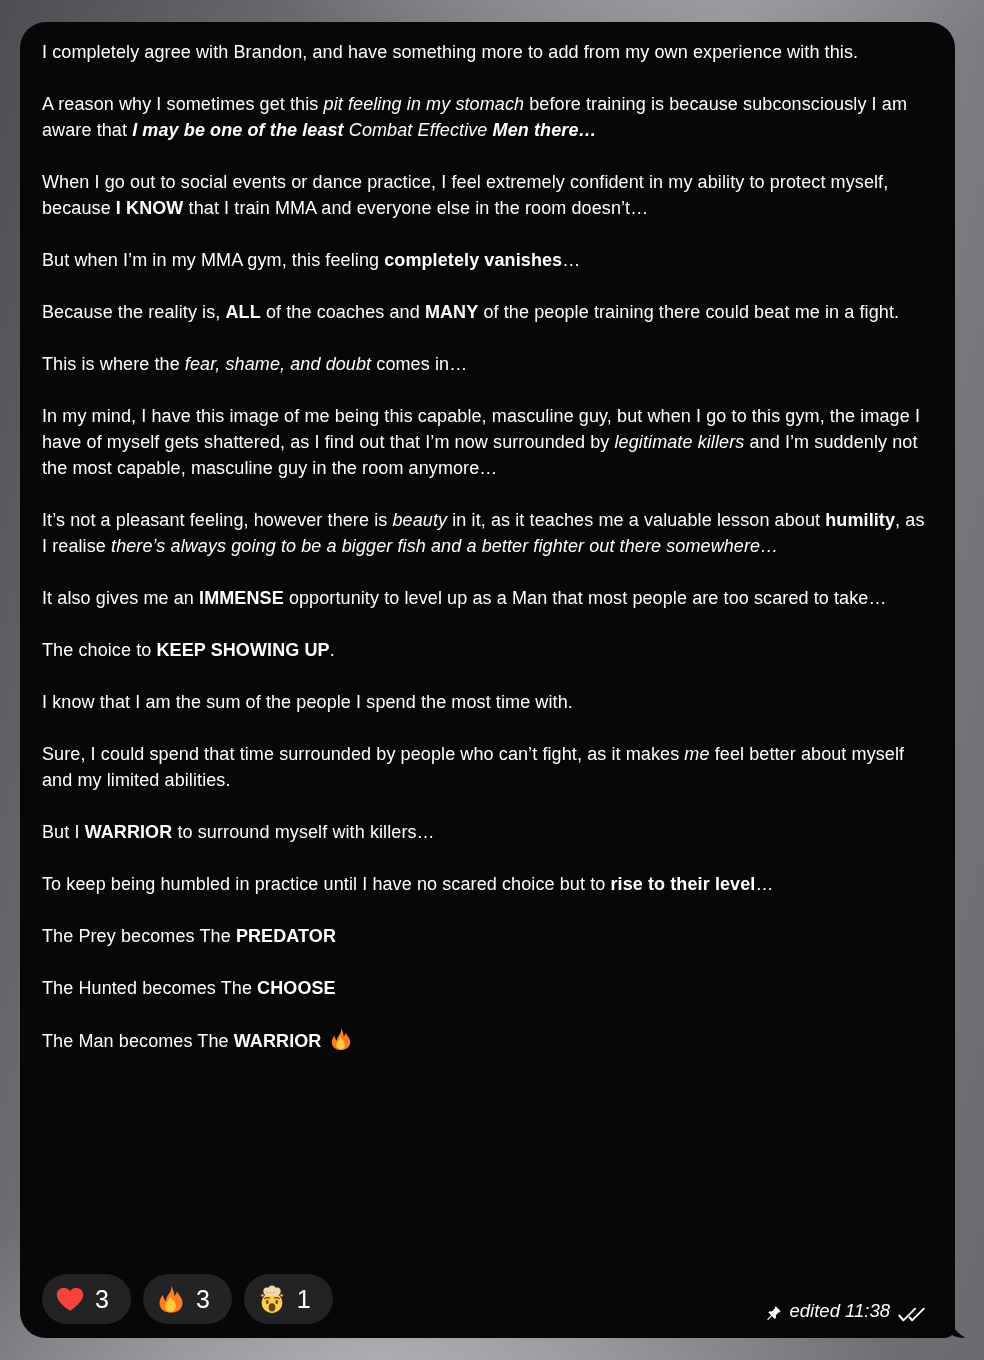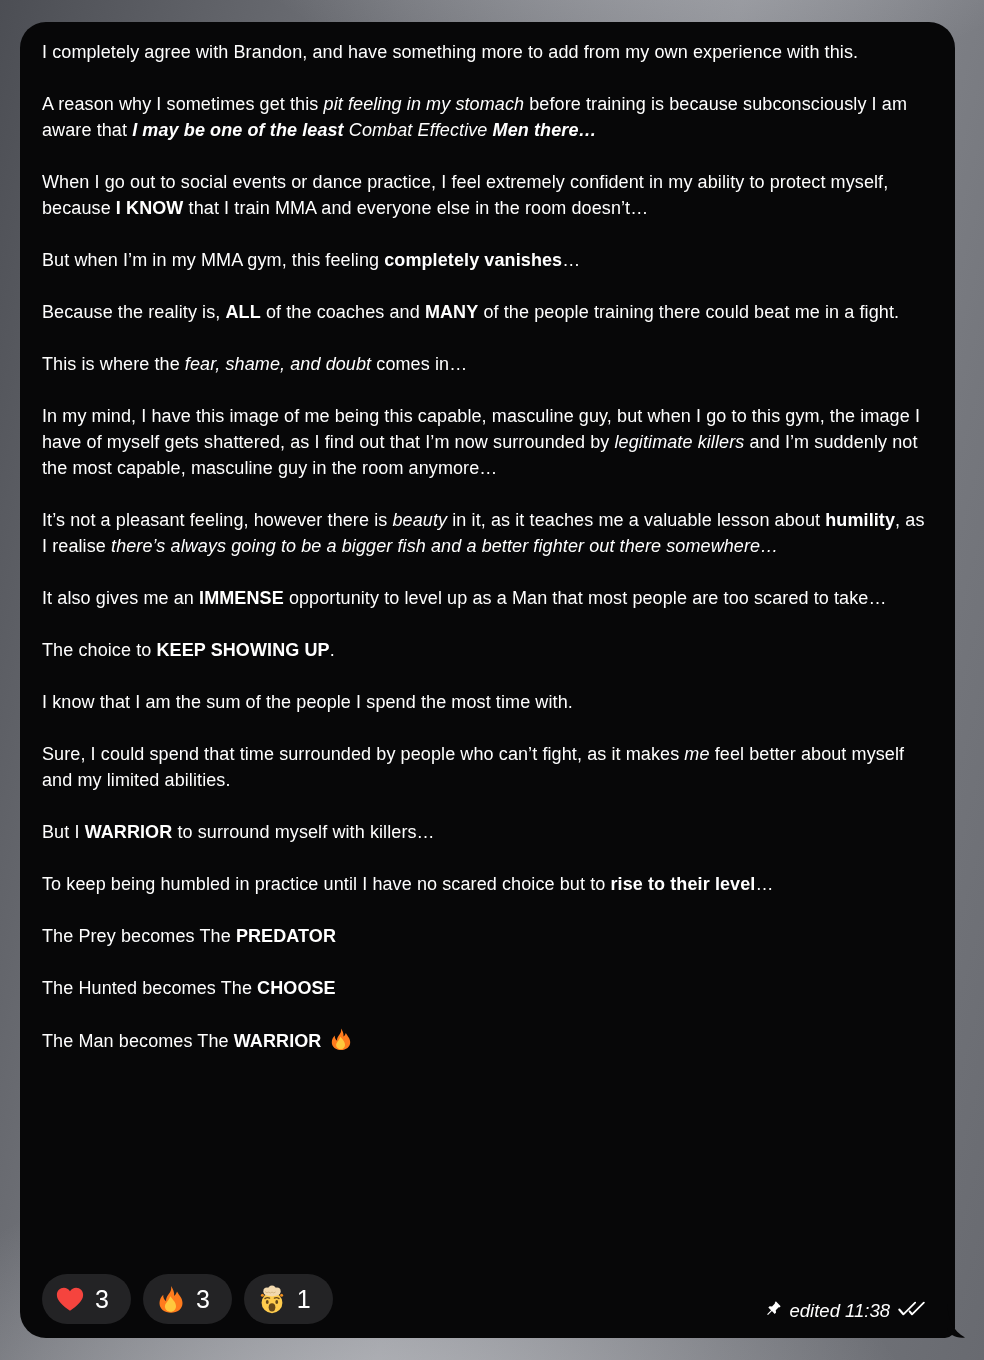--- a/index.html
+++ b/index.html
@@ -34,21 +34,21 @@
   }
   .reaction{
     display:inline-flex;align-items:center;gap:10px;
     height:50px;padding:0 22px 0 13px;border-radius:25px;
     background:var(--pill,#232325);border:none;cursor:pointer;
   }
   .reaction svg{width:30px;height:30px;}
   .reaction .count{font-size:25px;color:var(--text,#fff);}
   .meta{
     position:absolute;right:30px;bottom:16px;
-    display:flex;align-items:flex-start;gap:8px;
+    display:flex;align-items:flex-end;gap:8px;
     font-size:18.5px;font-style:italic;color:var(--meta,#fff);
   }
   .meta .pin{width:17px;height:17px;}
   .meta .checks{width:27px;height:16px;transform:skewX(-8deg);}
   .tail{position:absolute;right:-11px;bottom:0;width:19px;height:34px;}
 </style>
 </head>
 <body>
 
 <div class="bubble">

